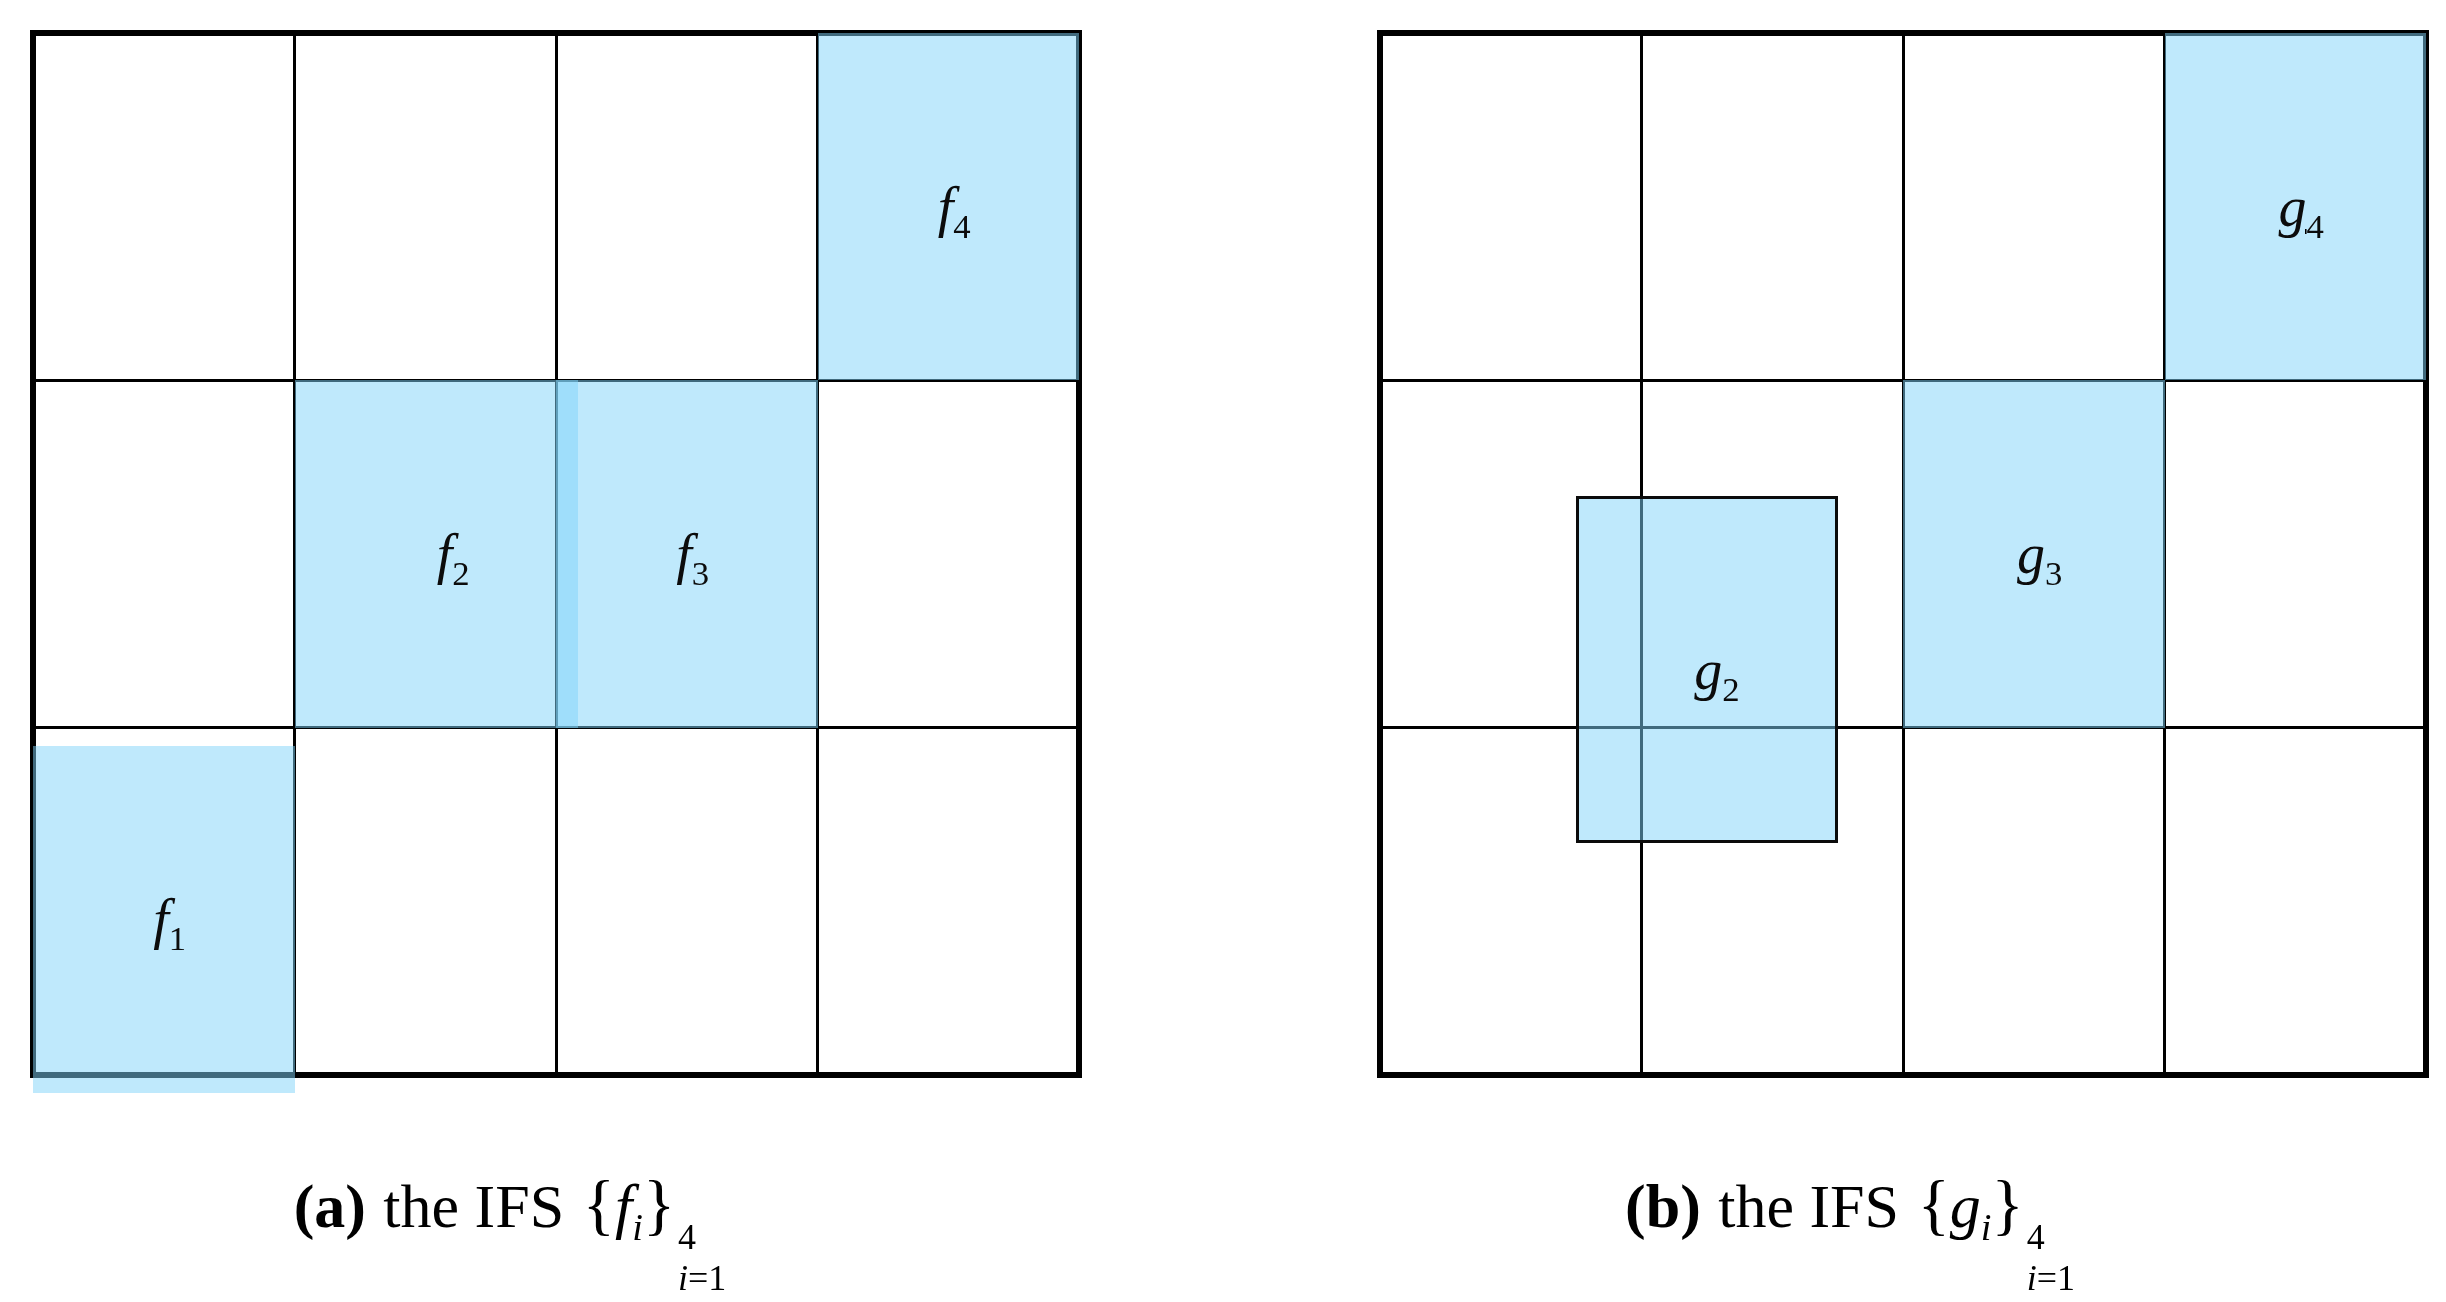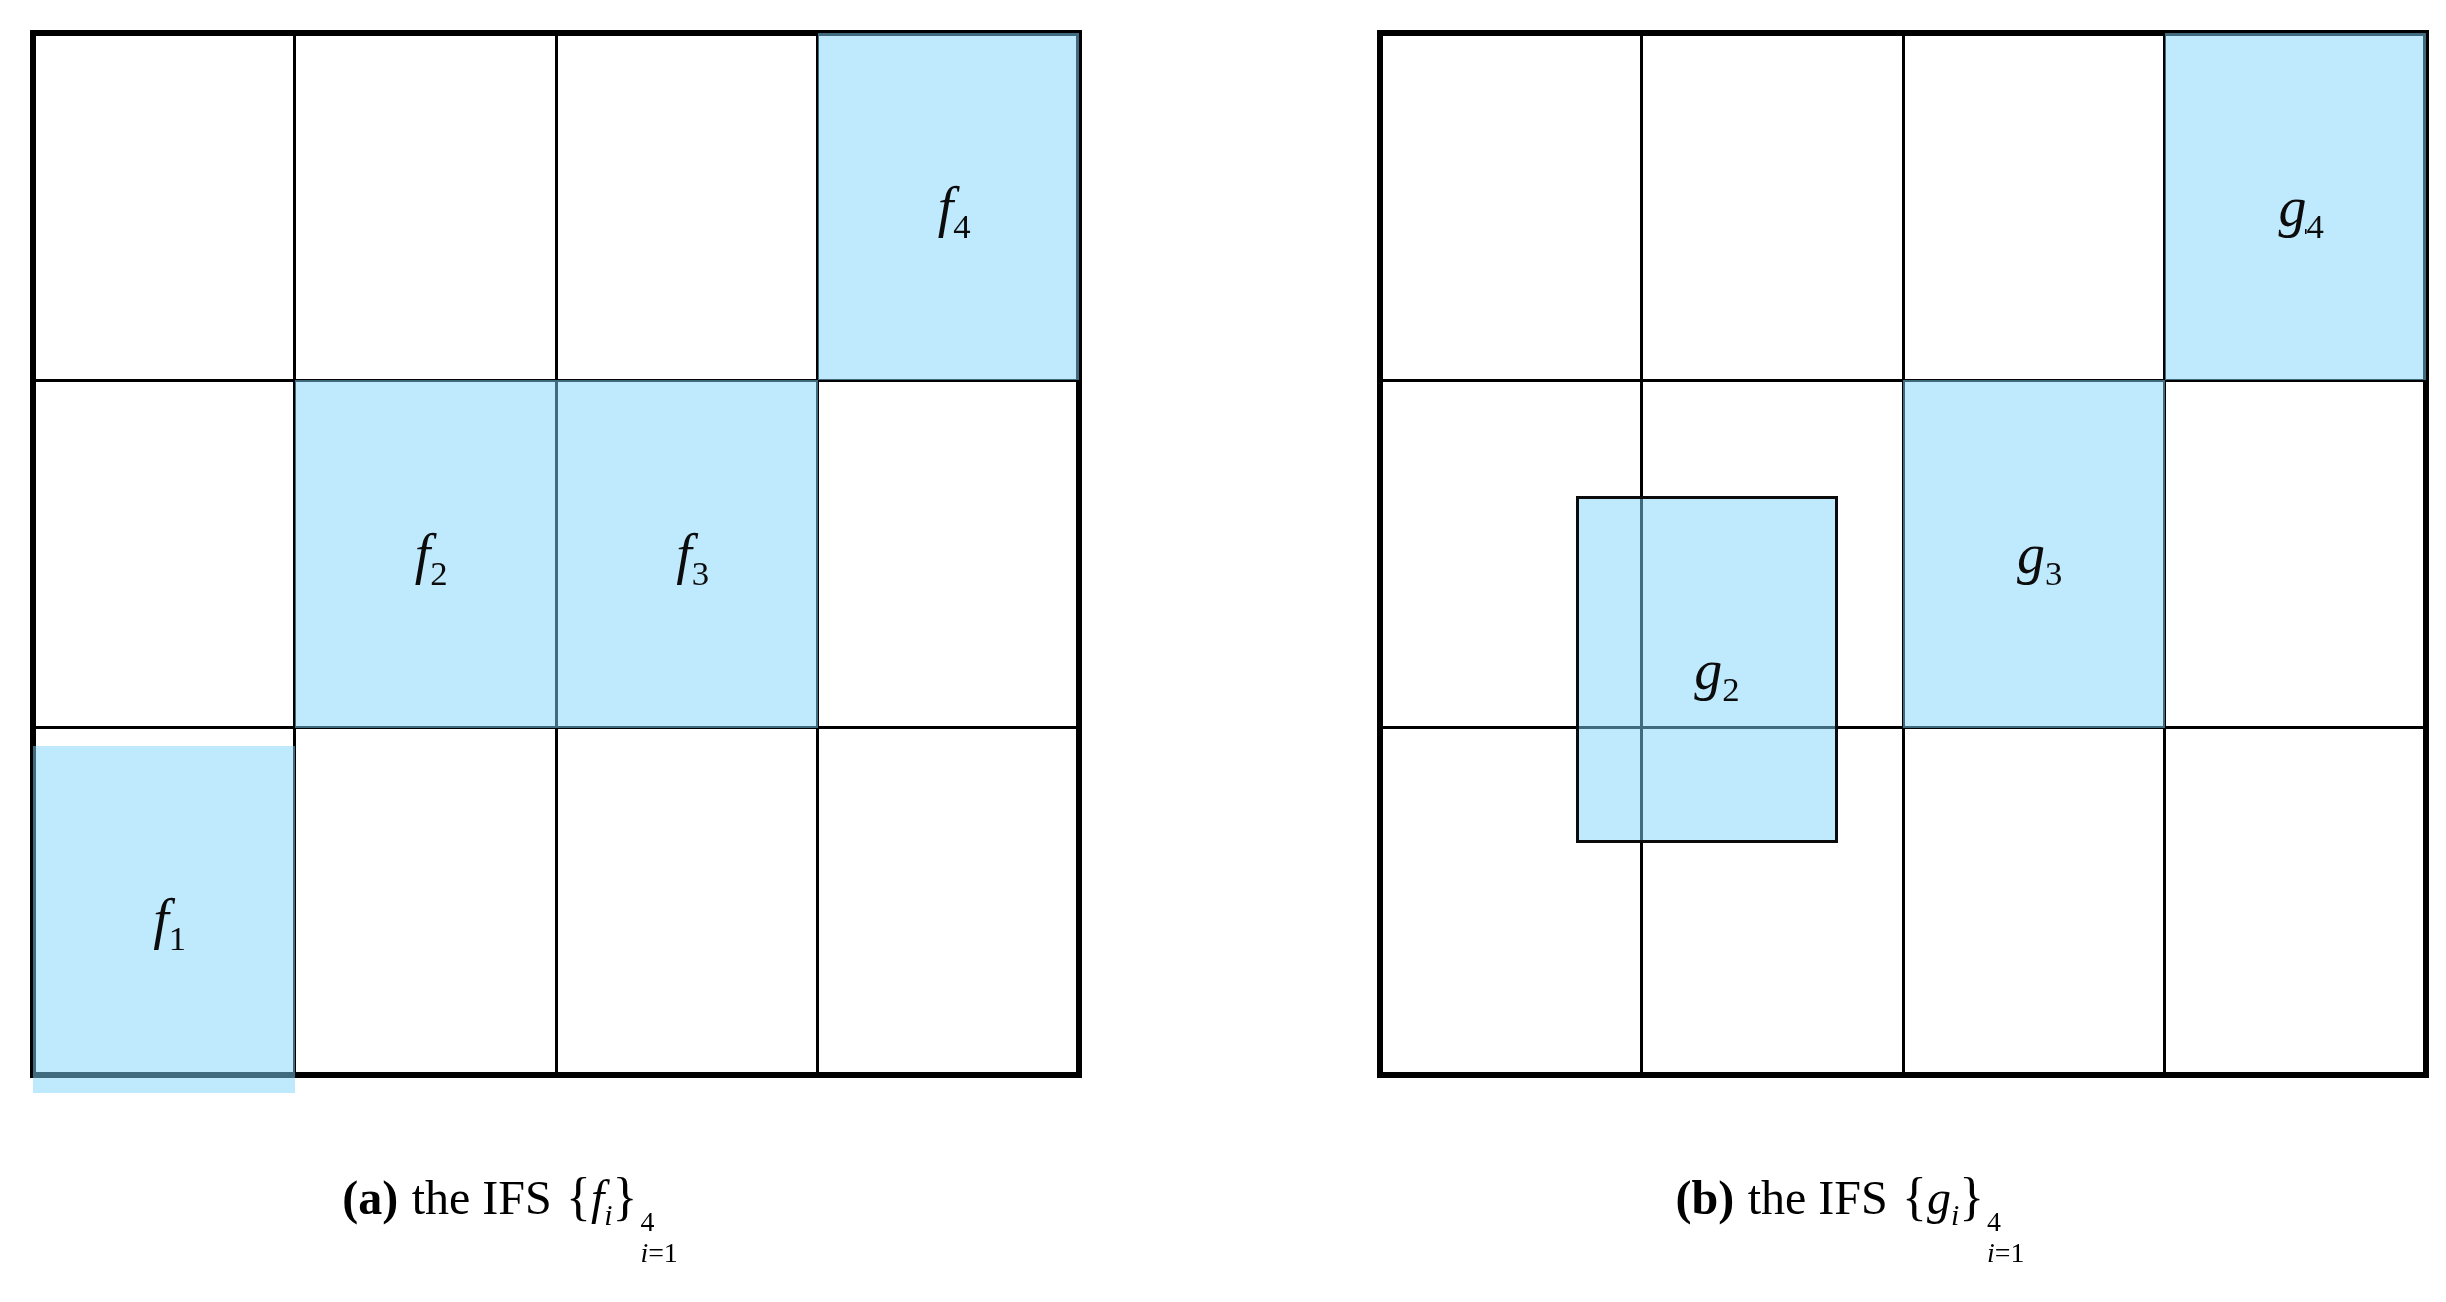--- a/index.html
+++ b/index.html
@@ -43,21 +43,21 @@
   }
   .cell-label{
     font-size:56px;color:#0c0c0c;
     font-style:italic;line-height:1;
     transform:translateX(6px);
   }
   .cell-label sub{font-size:0.62em;font-style:normal;line-height:0;}
   
   .caption{
     position:absolute;top:1168px;width:1020px;
-    text-align:center;font-size:48px;color:#000;
+    text-align:center;font-size:62px;color:#000;
     white-space:nowrap;line-height:1.1;
   }
   #caption-a{left:0px;}
   #caption-b{left:1340px;}
   .cap-label{font-weight:bold;margin-right:0.28em;}
   .cap-text{margin-right:0.30em;}
   .formula i{font-style:italic;}
   .fsub{font-size:0.62em;}
   .fsub i{font-style:italic;}
   .brace{font-size:1.08em;}
@@ -78,21 +78,21 @@
       <div class="edge edge-bottom"></div>
       <div class="edge edge-left"></div>
       <div class="gline-v" style="left: calc(25% - 1.5px);"></div>
       <div class="gline-v" style="left: calc(50% - 1.5px);"></div>
       <div class="gline-v" style="left: calc(75% - 1.5px);"></div>
       <div class="gline-h" style="top: calc(33.3333% - 1.5px);"></div>
       <div class="gline-h" style="top: calc(66.6667% - 1.5px);"></div>
       <div class="cell" style="left: 0%; top: 66.6667%; width: 25%; height: 33.3333%; background: rgba(127, 211, 249, 0.5); margin-top: 18px;">
         <span class="cell-label"><i>f</i><sub>1</sub></span>
       </div>
-      <div class="cell" style="left: 25%; top: 33.3333%; width: 25%; height: 33.3333%; background: rgba(127, 211, 249, 0.5);">
+      <div class="cell" style="left: 25%; top: 33.3333%; width: 25%; height: 33.3333%; background: rgba(127, 211, 249, 0.5); padding-left: 22px;">
         <span class="cell-label"><i>f</i><sub>2</sub></span>
       </div>
       <div class="cell" style="left: 50%; top: 33.3333%; width: 25%; height: 33.3333%; background: rgba(127, 211, 249, 0.5); text-align: center;">
         <span class="cell-label"><i>f</i><sub>3</sub></span>
       </div>
       <div class="cell" style="left: 75%; top: 0%; width: 25%; height: 33.3333%; background: rgba(127, 211, 249, 0.5);">
         <span class="cell-label"><i>f</i><sub>4</sub></span>
       </div>
     </div>
   <div class="grid" id="grid-b">

